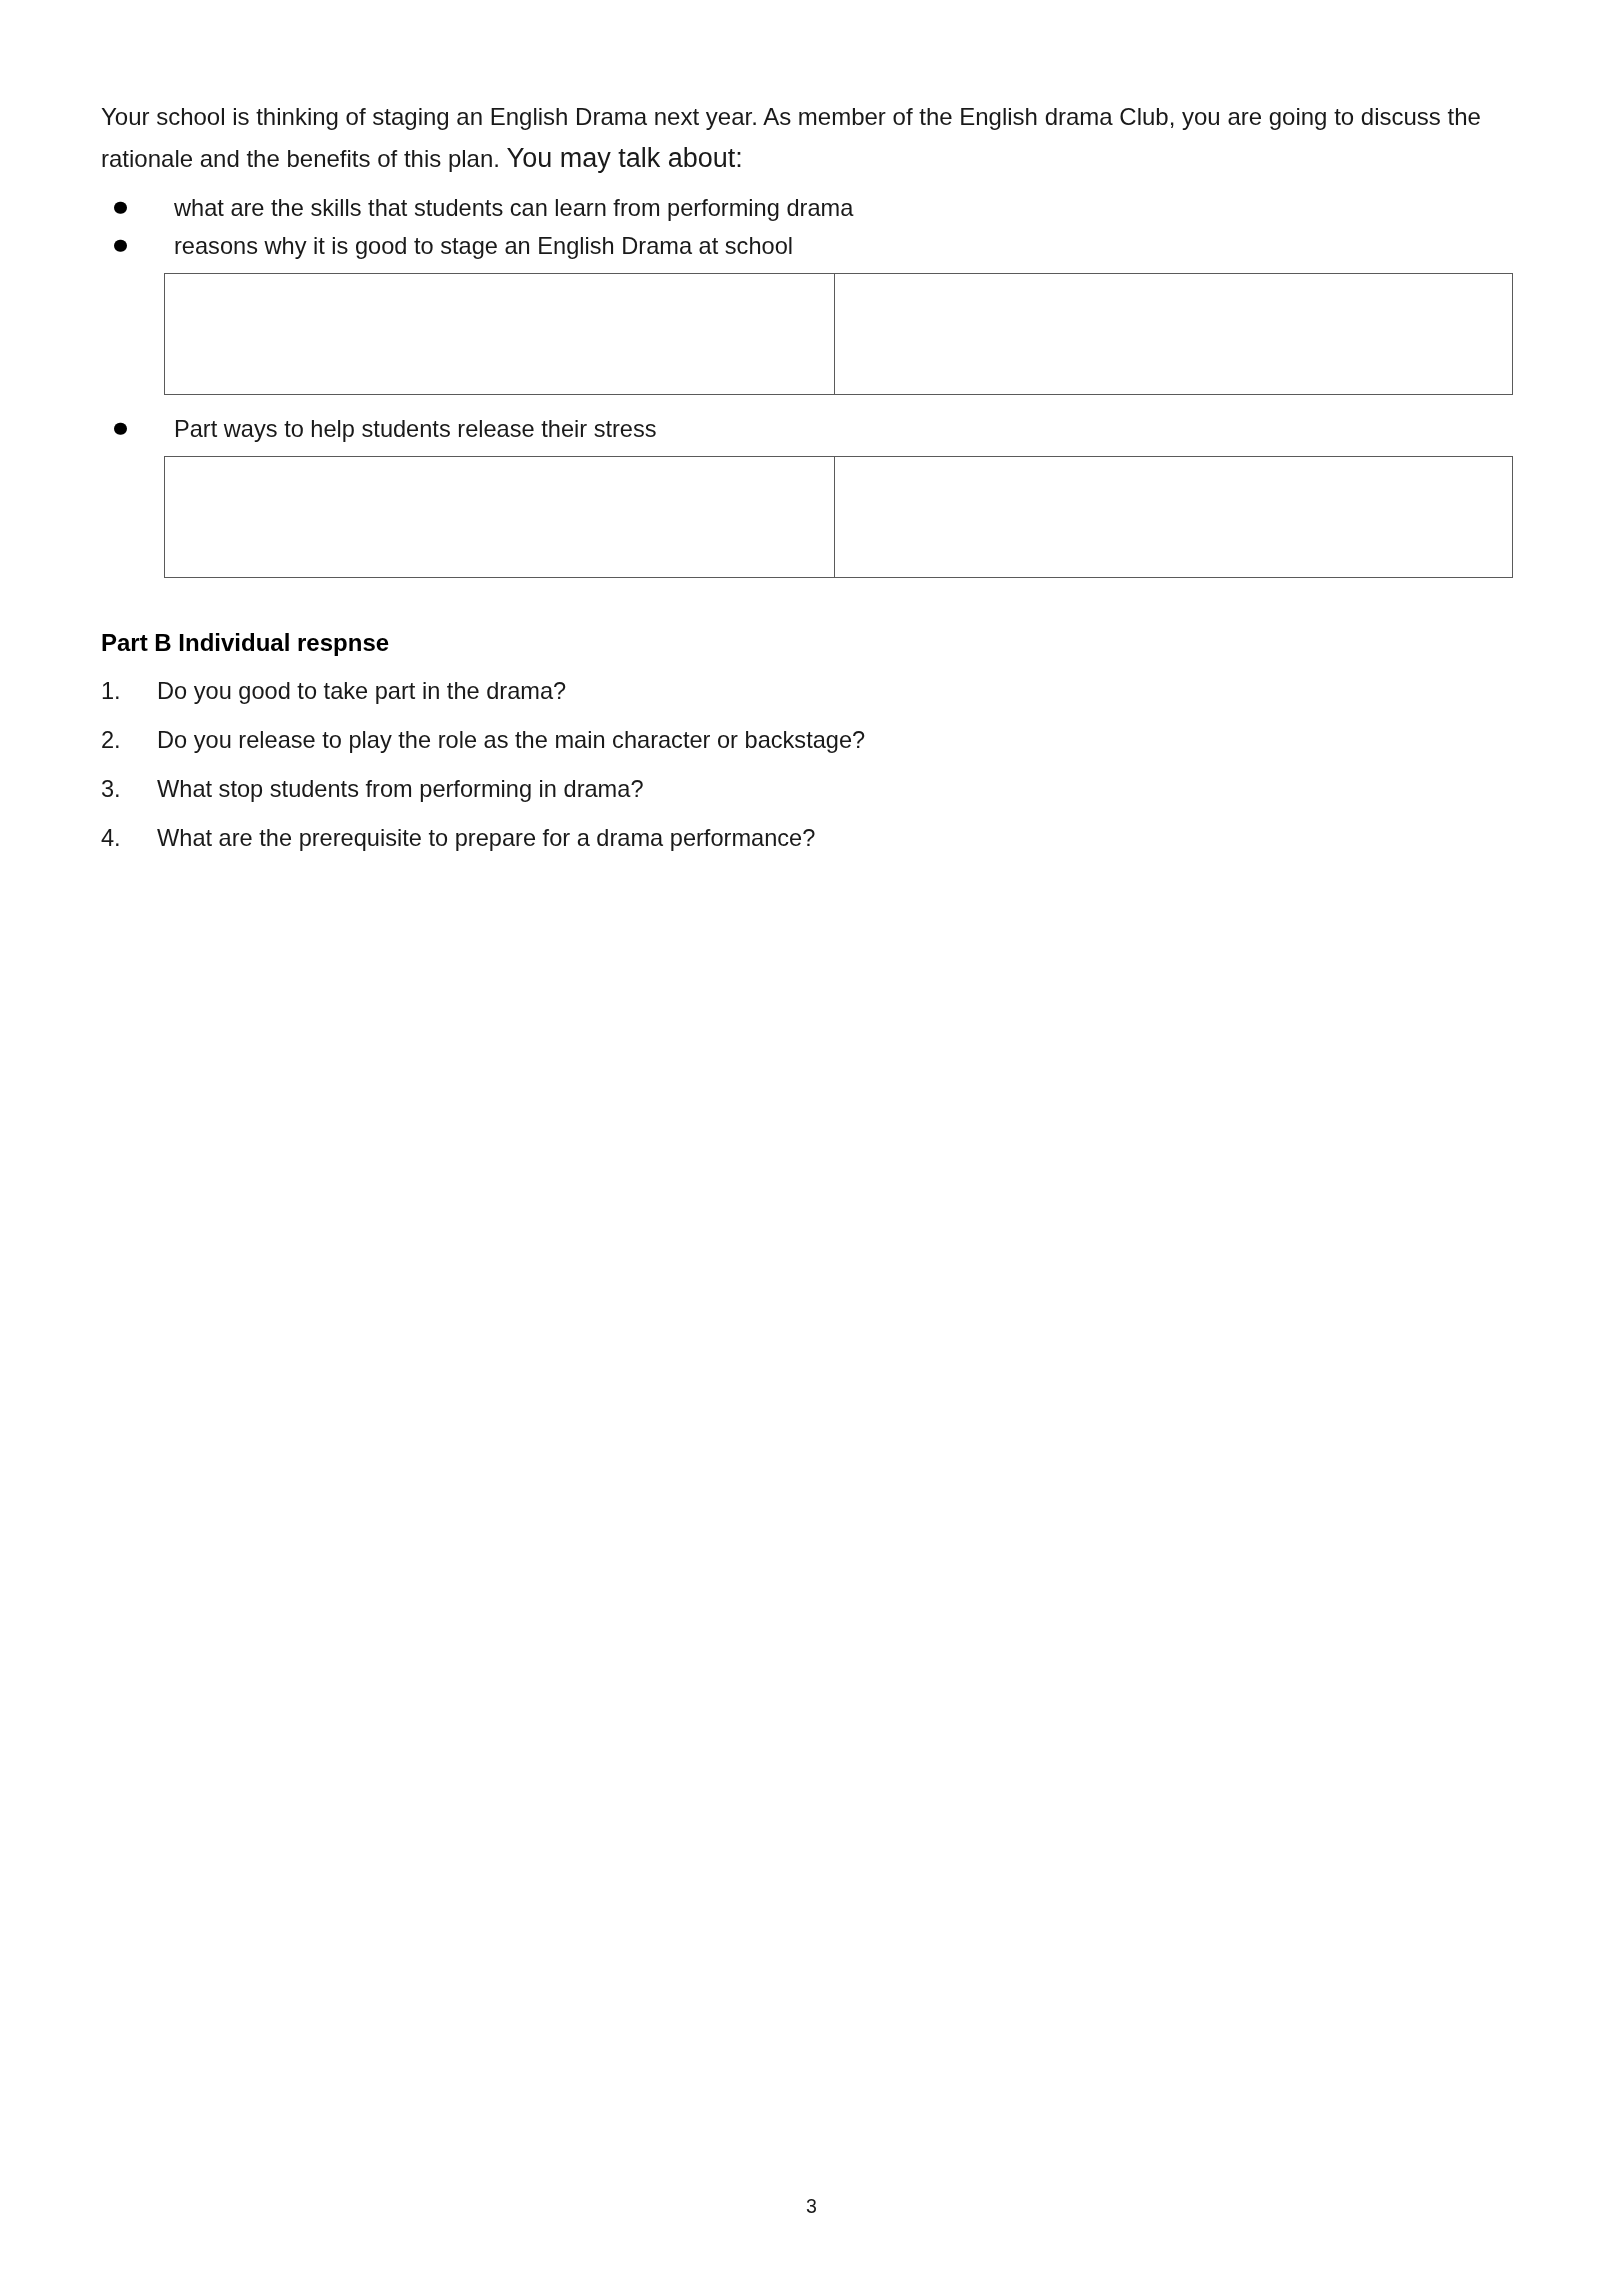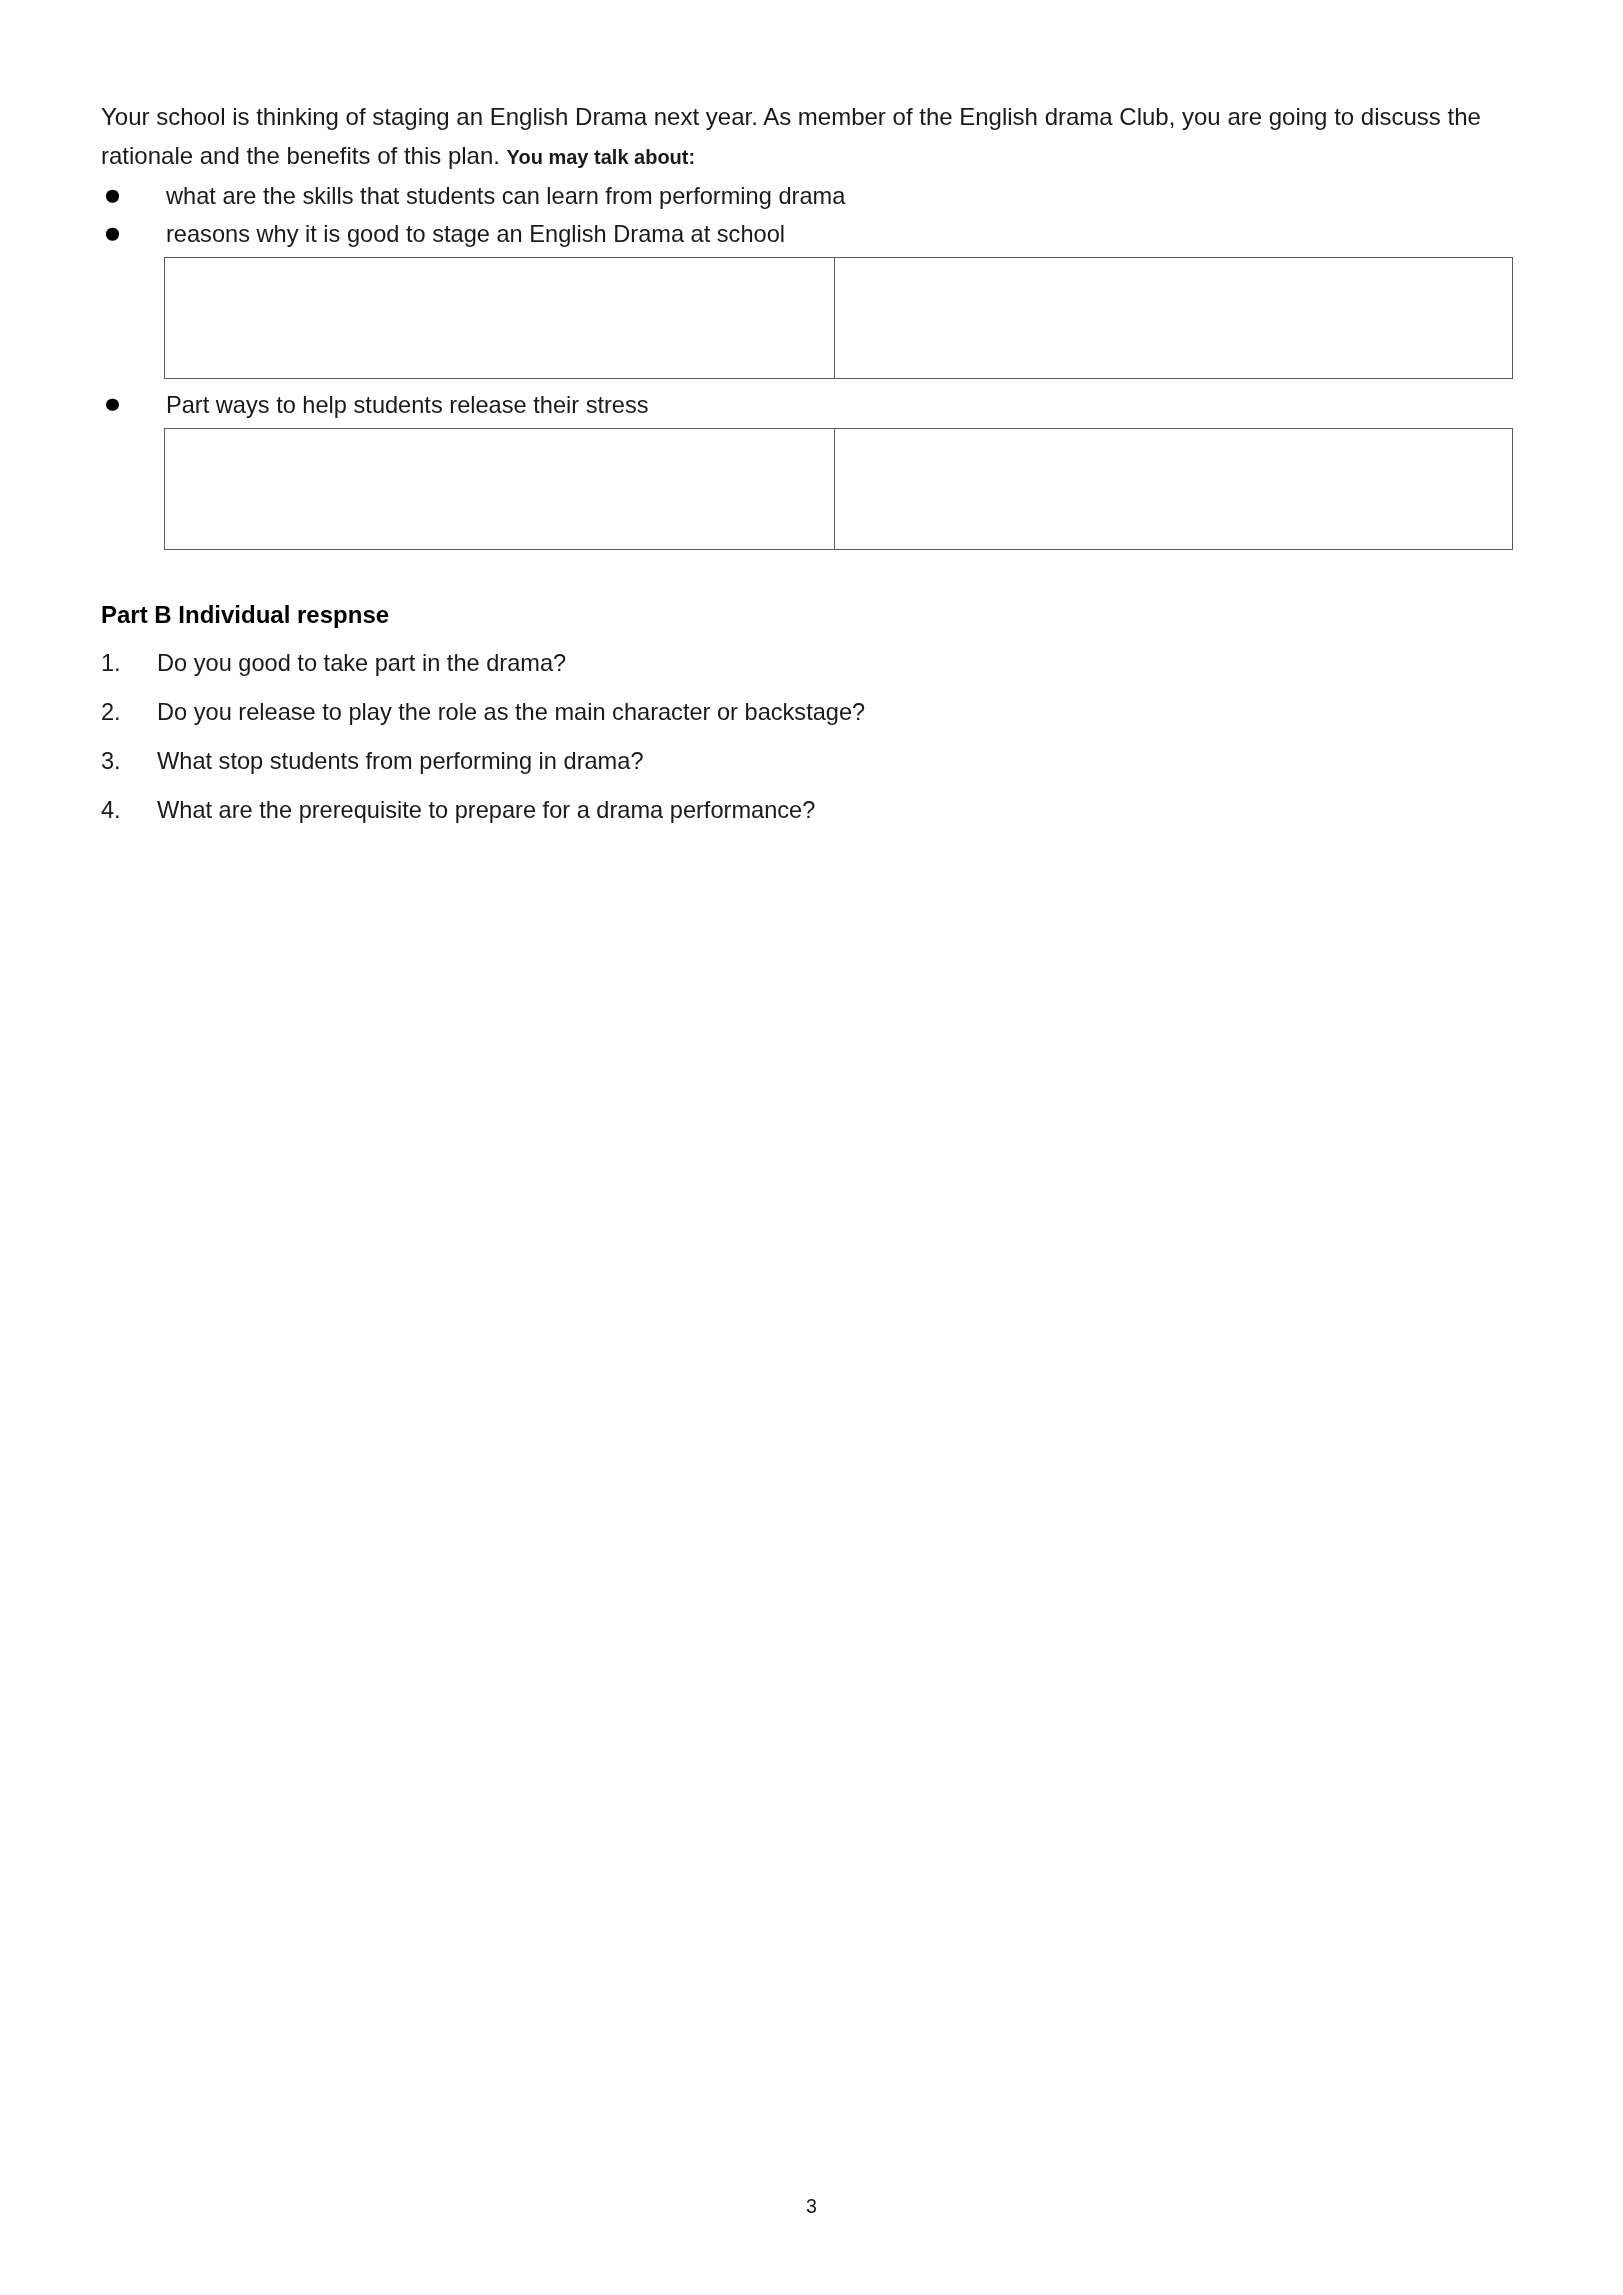--- a/index.html
+++ b/index.html
@@ -24,26 +24,25 @@
     padding: 98px 111px 0 101px;
   }
   .intro {
     font-size: 24px;
     line-height: 1.62;
     color: #1a1a1a;
     margin: 0 0 1.3px 0;
     text-align: left;
   }
   .intro .seg2 {
-    font-size: 20px;
-    font-weight: bold;
+    font-size: 27px;
   }
   ul.bullets {
     list-style: none;
-    margin: 0;
+    margin: 8px;
     padding: 0;
   }
   ul.bullets li {
     position: relative;
     font-size: 23.6px;
     line-height: 1.62;
     color: #1a1a1a;
     padding-left: 65px;
     margin: 0;
   }

